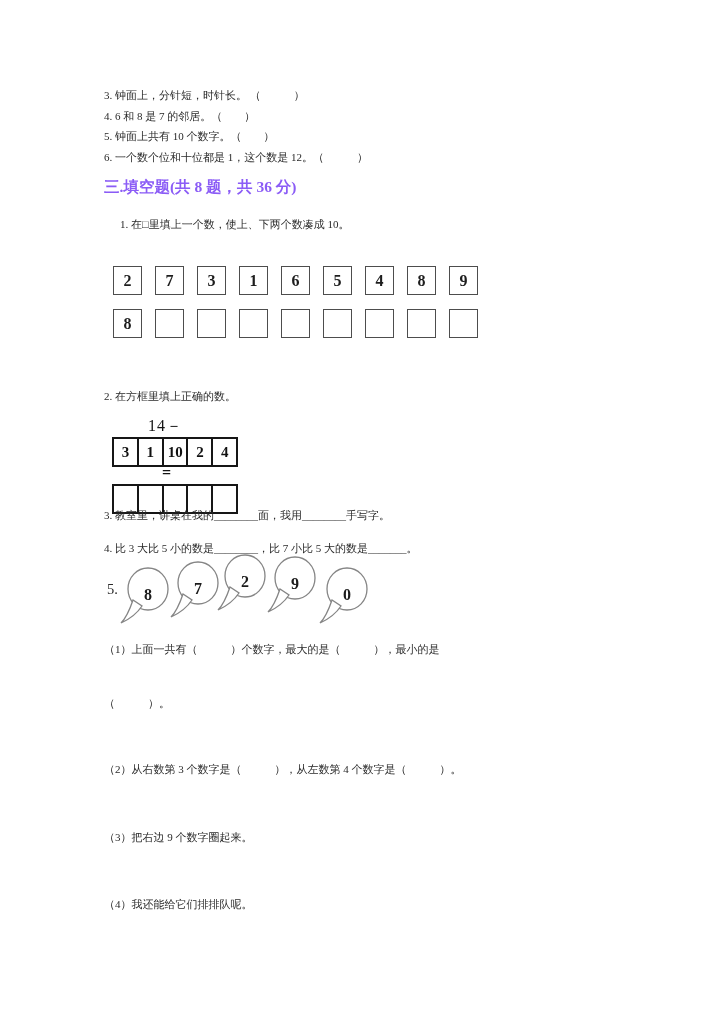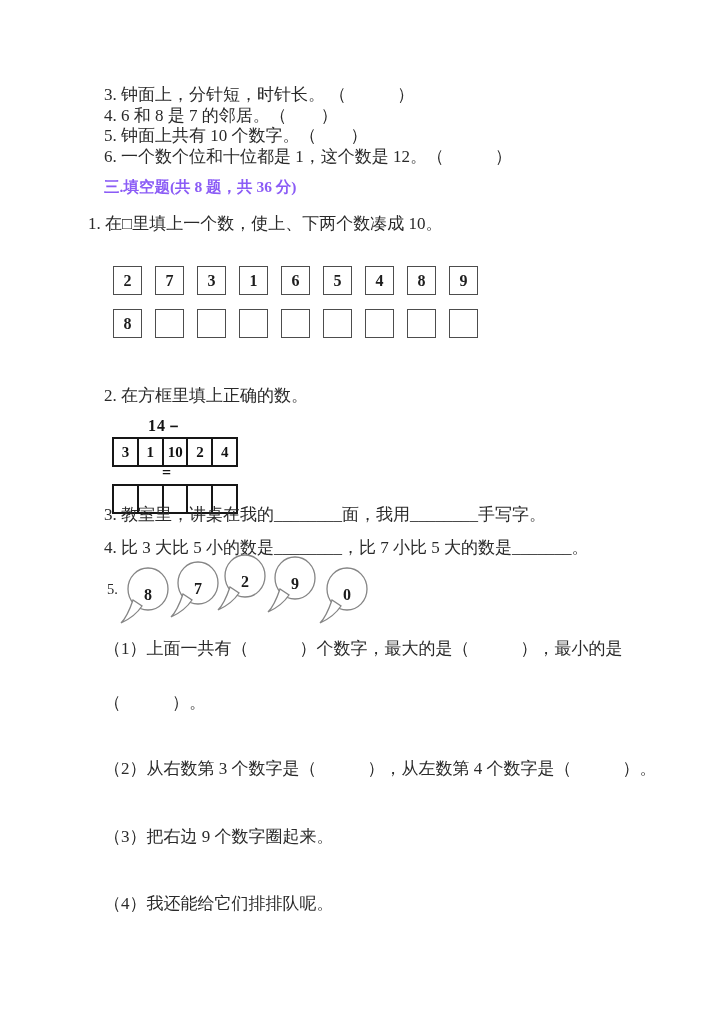--- a/index.html
+++ b/index.html
@@ -6,38 +6,38 @@
   .page{
     position:relative;
     width:720px;
     height:1018px;
     background:#ffffff;
     font-family:"Liberation Serif","DejaVu Serif",serif;
     color:#2a2a2a;
     overflow:hidden;
   }
   .abs{position:absolute;}
-  .txt{font-size:17px;line-height:20.5px;white-space:pre;color:#2a2a2a;}
+  .txt{font-size:11px;line-height:20.5px;white-space:pre;color:#2a2a2a;}
   .sec-title{font-size:15.5px;font-weight:700;color:#8b5cf6;white-space:pre;}
   
   .boxrow{display:flex;gap:13px;}
   .nbox{
     width:29px;height:29px;border:1.5px solid #4d4d4d;background:#fff;
     display:flex;align-items:center;justify-content:center;
     font-size:16px;font-weight:600;color:#1d1d1d;box-sizing:border-box;
   }
   
   .strip{display:flex;}
   .cell{
     width:23px;height:26px;border:2.2px solid #161616;background:#fff;
     margin-left:-2.2px;display:flex;align-items:center;justify-content:center;
     font-size:15px;font-weight:700;color:#111;box-sizing:content-box;
   }
   .cell:first-child{margin-left:0;}
-  .oplabel{font-size:16px;font-weight:700;color:#141414;white-space:pre;letter-spacing:1px;}
+  .oplabel{font-size:16px;font-weight:400;color:#141414;white-space:pre;letter-spacing:1px;}
   .eqlabel{font-size:16px;font-weight:700;color:#141414;}
   .q5label{font-size:14.5px;color:#2a2a2a;}
   svg text{
     font-family:"Liberation Serif","DejaVu Serif",serif;
     font-weight:700;font-size:16px;fill:#1b1b1b;
   }
 </style>
 </head>
 <body>
 
@@ -45,21 +45,21 @@
 
   <div class="abs" style="left:104px;top:85px;">
     <div class="txt">3. 钟面上，分针短，时针长。 （　　　）</div>
     <div class="txt">4. 6 和 8 是 7 的邻居。（　　）</div>
     <div class="txt">5. 钟面上共有 10 个数字。（　　）</div>
     <div class="txt">6. 一个数个位和十位都是 1，这个数是 12。（　　　）</div>
   </div>
 
   <div class="abs sec-title" style="left:104px;top:177px;">三.填空题(共 8 题，共 36 分)</div>
 
-  <div class="abs txt" style="left:88px;top:214px;">1. 在□里填上一个数，使上、下两个数凑成 10。</div>
+  <div class="abs txt" style="left:120px;top:214px;">1. 在□里填上一个数，使上、下两个数凑成 10。</div>
 
   <div class="abs boxrow" style="left:113px;top:266px;">
     <span class="nbox">2</span>
     <span class="nbox">7</span>
     <span class="nbox">3</span>
     <span class="nbox">1</span>
     <span class="nbox">6</span>
     <span class="nbox">5</span>
     <span class="nbox">4</span>
     <span class="nbox">8</span>

